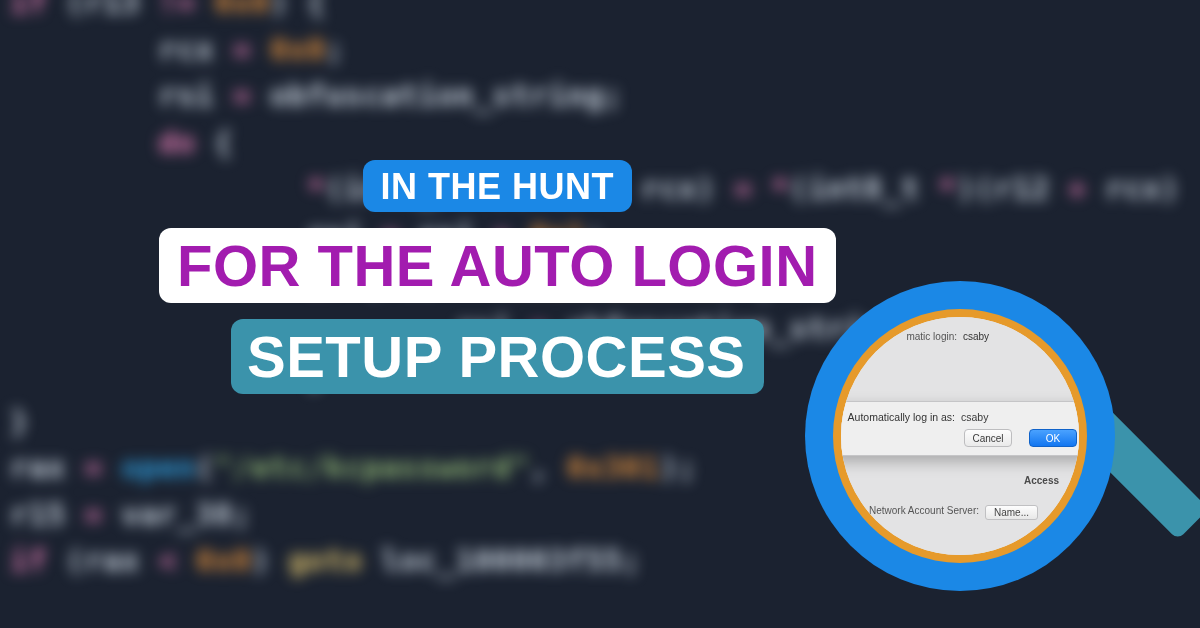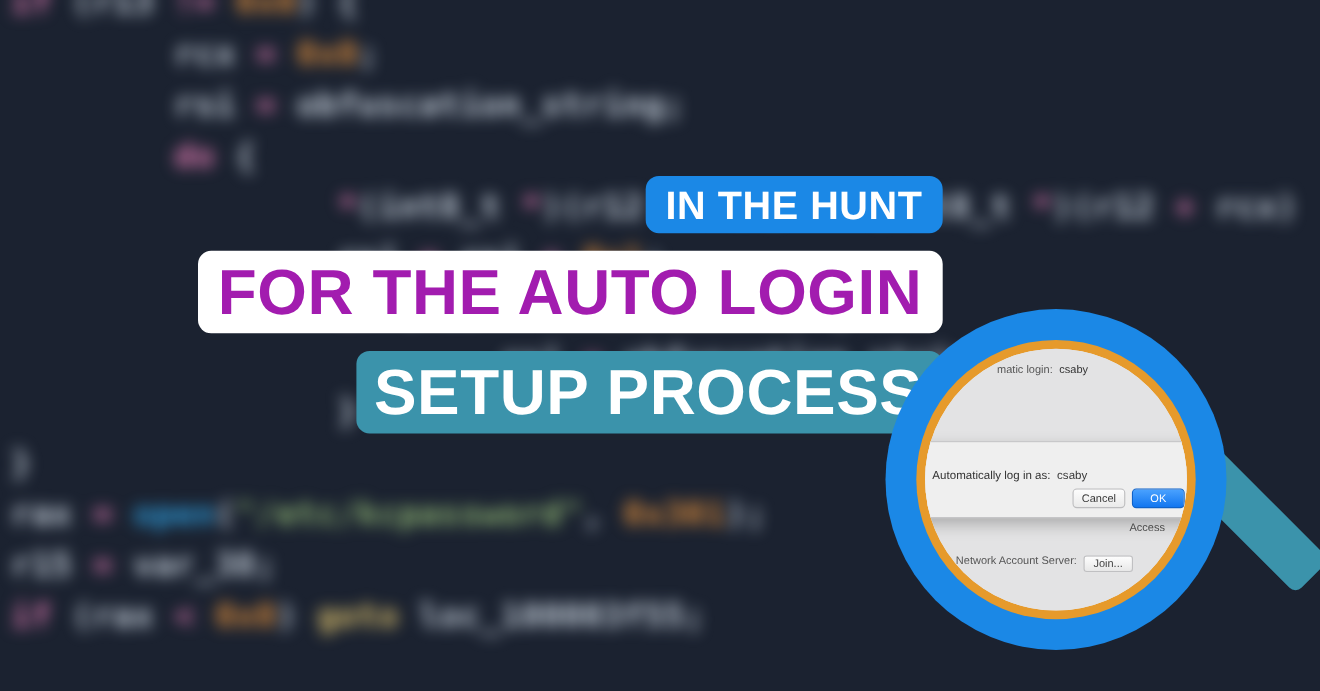--- a/index.html
+++ b/index.html
@@ -29,24 +29,24 @@
   .code-bg .kw   { color: #e07ab1; }   
   .code-bg .hex  { color: #d88a3b; }   
   .code-bg .fn   { color: #2e9cdb; }   
   .code-bg .str  { color: #8fb573; }
   .code-bg .goto { color: #e0c36d; }   
 
   
   .titles {
     position: absolute;
     top: 160px;
-    left: 180px;
+    left: 159px;
     display: flex;
     flex-direction: column;
-    align-items: flex-end;
+    align-items: center;
     gap: 16px;
   }
   .pill {
     display: inline-block;
     border-radius: 12px;
     padding: 8px 18px 6px 18px;
     font-family: "Arial Black", "Impact", sans-serif;
     font-weight: 900;
     font-stretch: condensed;
     letter-spacing: 0.5px;
@@ -131,37 +131,37 @@
   }
 
   .mac-dialog {
     position: absolute;
     top: 84px;
     left: -10px; right: -10px;
     background: #efefef;
     border-top: 1px solid #c5c5c7;
     border-bottom: 1px solid #c5c5c7;
     box-shadow: 0 6px 14px rgba(0,0,0,0.25);
-    padding: 24px 12px 8px 12px;
+    padding: 9px 12px 8px 12px;
     font-size: 10.5px;
   }
   .mac-dialog .line { display:flex; align-items:center; gap:6px; margin-bottom:6px; }
   .mac-dialog .lbl { text-align:right; width: 112px; color:#333; }
   .pw-input {
     flex: 1;
     height: 18px;
     background: #fff;
     border: 2px solid #5a9de8;
     border-radius: 2px;
     padding: 0 4px;
     font-size: 11px;
     letter-spacing: 1px;
     display:flex; align-items:center;
   }
-  .btn-row { display:flex; justify-content:flex-end; gap:6px; margin-top:4px; }
+  .btn-row { display:flex; justify-content:flex-end; gap:17px; margin-top:4px; }
   .mac-btn {
     min-width: 48px;
     height: 18px;
     border-radius: 4px;
     font-size: 10px;
     display:flex; align-items:center; justify-content:center;
     border: 1px solid #bdbdbf;
     background: linear-gradient(#fdfdfd,#eaeaea);
   }
   .mac-btn.primary {
@@ -182,20 +182,21 @@
     border: 1px solid #c0c0c2;
     background: linear-gradient(#fdfdfd,#e8e8e8);
     font-size: 10px;
     color:#444;
   }
   .access-link {
     position:absolute;
     top: 158px; right: 20px;
     font-size:10px;
     color:#4a4a4a;
+    font-weight:bold;
   }
 </style>
 </head>
 <body>
 
 <div class="code-bg"><span class="kw">if</span><span> (r13 </span><span class="kw">!=</span><span> </span><span class="hex">0x0</span><span>) {</span>
 <span>        rcx </span><span class="kw">=</span><span> </span><span class="hex">0x0</span><span>;</span>
 <span>        rsi </span><span class="kw">=</span><span> obfuscation_string;</span>
 <span>        </span><span class="kw">do</span><span> {</span>
 <span>                </span><span class="kw">*</span><span>(int8_t </span><span class="kw">*</span><span>)(r12 </span><span class="kw">+</span><span> rcx) </span><span class="kw">=</span><span> </span><span class="kw">*</span><span>(int8_t </span><span class="kw">*</span><span>)(r12 </span><span class="kw">+</span><span> rcx)</span>
@@ -241,21 +242,21 @@
               <span class="mac-btn">Cancel</span>
               <span class="mac-btn primary">OK</span>
             </div>
           </div>
 
           <span class="access-link">Access</span>
 
           <div class="mac-bottom">
             <div class="mac-row">
               <span class="mac-label" style="width:132px">Network Account Server:</span>
-              <span class="join-btn">Join...</span>
+              <span class="join-btn">Name...</span>
             </div>
           </div>
         </div>
 
       </div>
     </div>
   </div>
 </div>
 
 </body></html>

